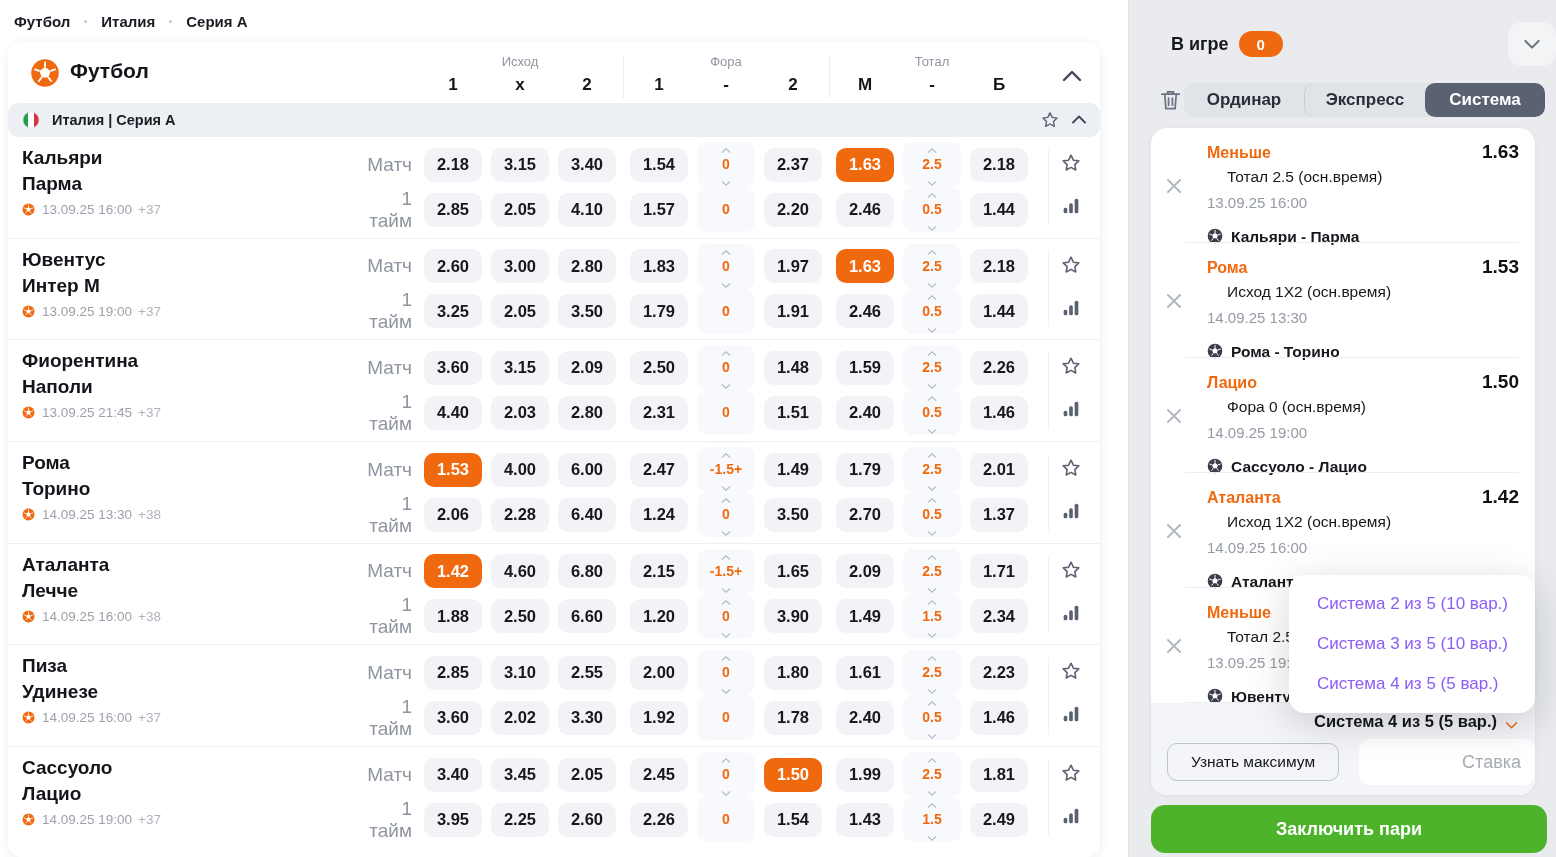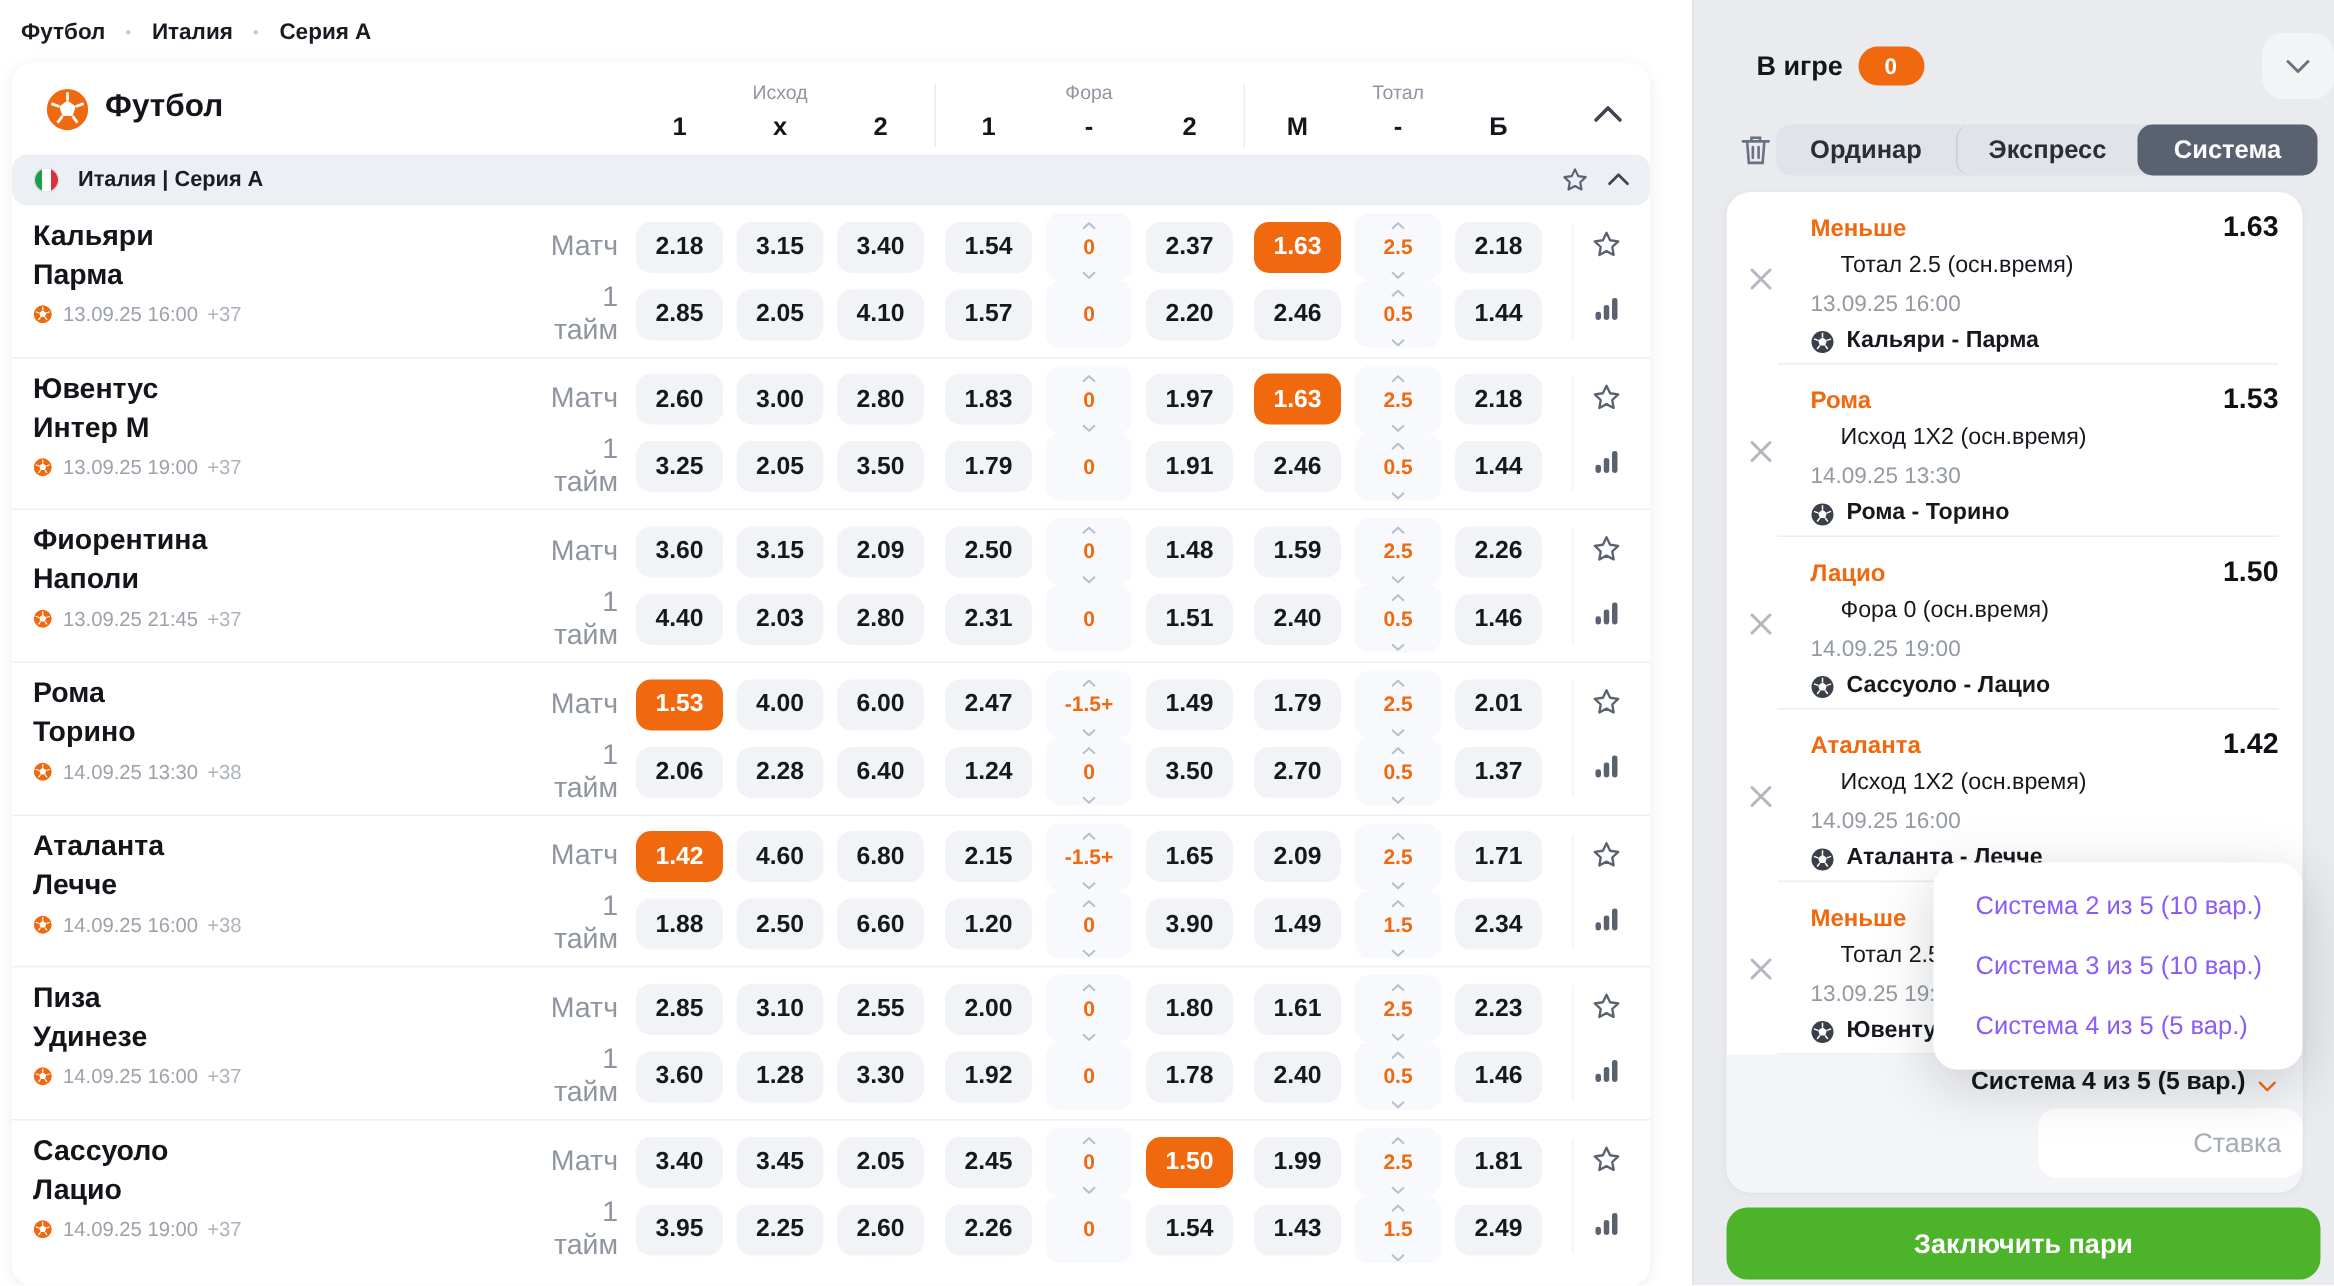--- a/index.html
+++ b/index.html
@@ -74,21 +74,21 @@
   .bs-card{position:absolute;left:22px;top:128px;width:384px;height:667px;background:#fff;border-radius:16px;
            box-shadow:0 1px 5px rgba(0,0,0,.05);overflow:hidden;}
   .bs-item{position:relative;height:115px;padding:13px 16px 0 56px;box-sizing:border-box;}
   .bs-item::after{content:"";position:absolute;left:34px;right:16px;bottom:0;height:1px;background:#EBEDF0;}
   .bs-x{position:absolute;left:11px;top:46px;width:24px;height:24px;background:none;border:none;padding:0;cursor:pointer;}
   .bs-line1{display:flex;align-items:baseline;}
   .bs-pick{font-size:16px;font-weight:700;color:#F0690F;}
   .bs-odds{margin-left:auto;font-size:19px;font-weight:700;color:#0F1115;}
   .bs-market{margin-top:5px;font-size:15.5px;color:#16181D;margin-left:20px;}
   .bs-date{margin-top:8px;font-size:15px;color:#949AA4;}
-  .bs-match{margin-top:7px;display:flex;align-items:flex-end;font-size:15.5px;font-weight:700;color:#16181D;}
+  .bs-match{margin-top:17px;display:flex;align-items:flex-start;font-size:15.5px;font-weight:700;color:#16181D;}
   .bs-match .icn{width:16px;height:16px;margin-right:8px;}
   
   .bs-footer{position:absolute;left:0;right:0;bottom:0;height:92px;background:#F4F5F8;border-radius:0 0 16px 16px;}
   .sys-sel{position:absolute;right:16px;top:9px;display:flex;align-items:center;gap:7px;cursor:pointer;}
   .sys-sel span{font-size:16.5px;font-weight:700;color:#14161B;}
   .max-btn{position:absolute;left:16px;top:40px;width:172px;height:38px;border:1.5px solid #BFC4CC;border-radius:10px;
            background:transparent;font-size:15.5px;color:#14161B;cursor:pointer;font-family:inherit;}
   .stake{position:absolute;right:0;top:36px;width:176px;height:46px;border:none;border-radius:12px;background:#fff;
          box-sizing:border-box;padding:0 14px;text-align:right;font-size:18px;font-family:inherit;color:#14161B;outline:none;}
   .stake::placeholder{color:#A6ACB5;}
@@ -652,21 +652,21 @@
                     <path d="M1 .5L5 4.2 9 .5" fill="none" stroke="#B9BEC8" stroke-width="1.3"></path>
                   </svg></span>
               </div>
               <div class="cell">2.23</div>
             </div>
           </div>
           <div class="mline r2">
             <span class="lbl">1 тайм</span>
             <div class="odds-grid">
               <div class="cell">3.60</div>
-              <div class="cell">1.28</div>
+              <div class="cell">2.02</div>
               <div class="cell">3.30</div>
               <div class="cell">1.92</div>
               <div class="cell linecell">
                 <span class="lv">0</span>
               </div>
               <div class="cell">1.78</div>
               <div class="cell">2.40</div>
               <div class="cell linecell">
                 <span><svg width="10" height="5" viewBox="0 0 10 5">
                     <path d="M1 4.5L5 .8 9 4.5" fill="none" stroke="#B9BEC8" stroke-width="1.3"></path>
@@ -913,20 +913,21 @@
             </div>
           </div>
         </div>
       <div class="bs-footer">
         <div class="sys-sel" id="sys-sel">
           <span>Система 4 из 5 (5 вар.)</span>
         <span style="width: 15px; height: 12px; display: block; margin-top: 2px;"><svg viewBox="0 0 24 20" fill="none" stroke="#F0690F" stroke-width="2.4" stroke-linecap="round" stroke-linejoin="round">
                 <path d="M4 6l8 8 8-8"></path>
               </svg></span>
           </div>
+        <button class="max-btn">Узнать максимум</button>
         <input class="stake" placeholder="Ставка" style="">
       </div>
     </div>
 
     <div class="sys-dropdown" id="sys-dropdown">
         <div class="sys-opt">Система 2 из 5 (10 вар.)</div>
         <div class="sys-opt">Система 3 из 5 (10 вар.)</div>
         <div class="sys-opt">Система 4 из 5 (5 вар.)</div>
       </div>
 

